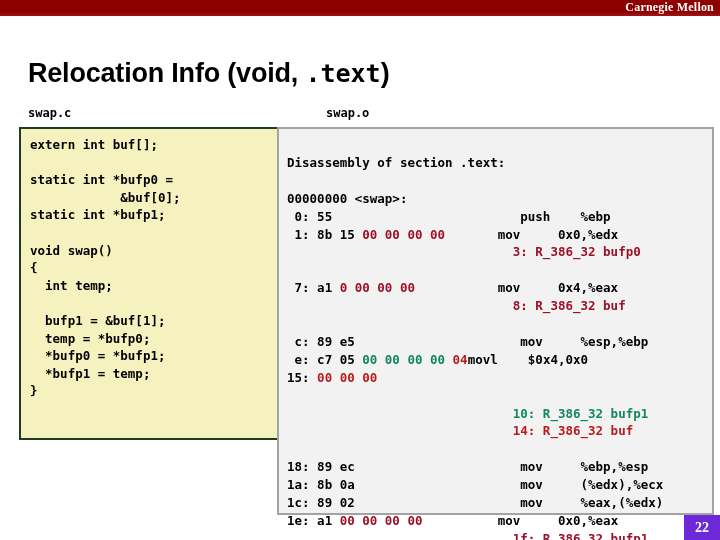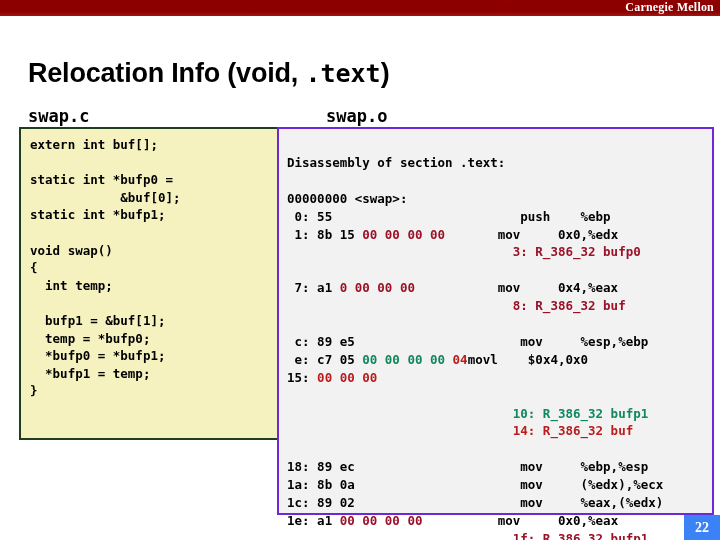--- a/index.html
+++ b/index.html
@@ -53,21 +53,21 @@
     font-weight: bold;
     font-size: 25px;
     letter-spacing: 0px;
   }
 
   
   .caption {
     position: absolute;
     font-family: "DejaVu Sans Mono", monospace;
     font-weight: bold;
-    font-size: 17px;
+    font-size: 12px;
     color: #000000;
     white-space: nowrap;
   }
   #caption-left  { left: 28px;  top: 106px; }
   #caption-right { left: 278px; top: 106px; margin-left: 48px; }
 
   
   .panel {
     position: absolute;
     box-sizing: border-box;
@@ -80,21 +80,21 @@
     background: #f5f2c0;
     border: 2px solid #1f3d1f;
     padding: 7px 0 0 9px;
   }
   #panel-right {
     left: 277px;
     top: 127px;
     width: 437px;
     height: 388px;
     background: #f2f2f2;
-    border: 2px solid #6d28d9;
+    border: 2px solid #a3a3a3;
     padding: 7px 0 0 8px;
   }
 
   .code {
     font-family: "DejaVu Sans Mono", monospace;
     font-size: 12.5px;
     font-weight: bold;
     color: #000000;
     line-height: 17.6px;
     white-space: pre;
@@ -111,21 +111,21 @@
   .c-green { color: #11885c; }
   .c-gold  { color: #b91c1c; }
 
   
   .page-badge {
     position: absolute;
     right: 0px;
     bottom: 0px;
     width: 36px;
     height: 25px;
-    background: #3b82f6;
+    background: #6d28d9;
     color: #ffffff;
     font-family: "Liberation Serif", serif;
     font-weight: bold;
     font-size: 14px;
     display: flex;
     align-items: center;
     justify-content: center;
   }
 </style>
 </head>

